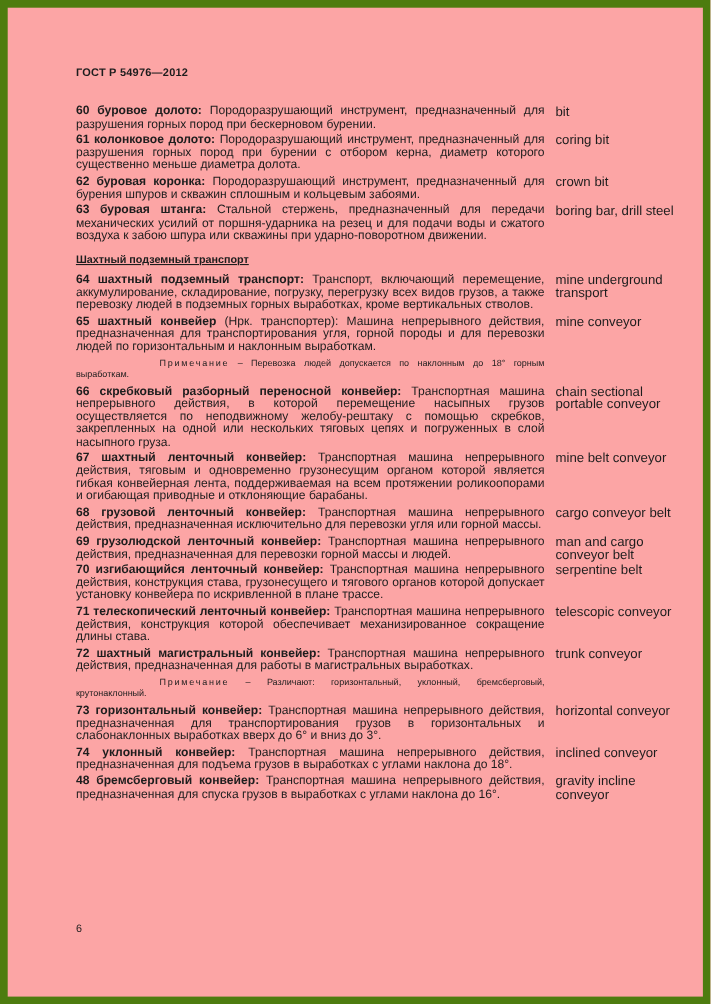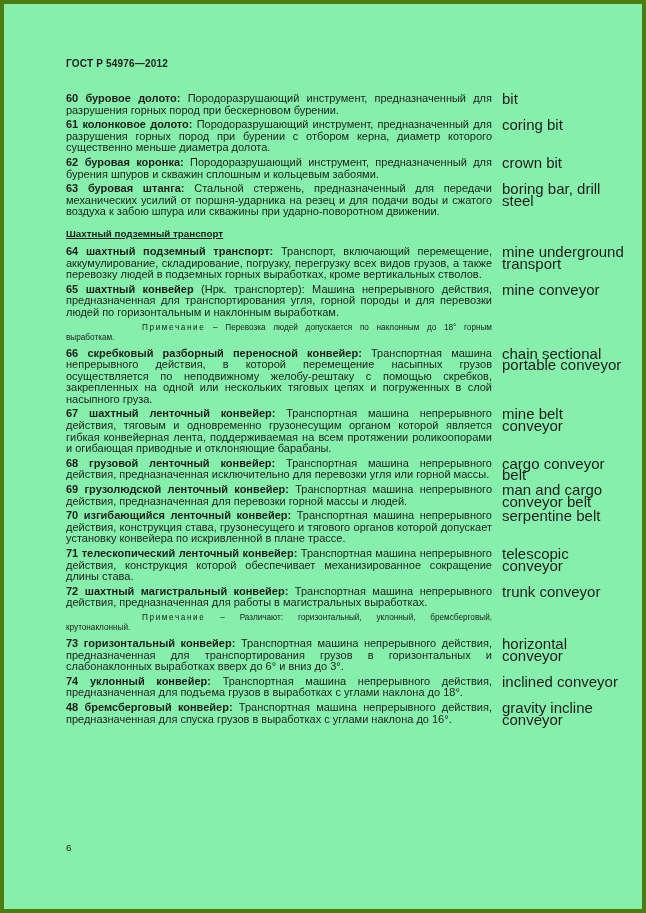--- a/index.html
+++ b/index.html
@@ -1,21 +1,21 @@
 <!DOCTYPE html>
 <html lang="ru"><head>
 <meta charset="utf-8">
 <style>
   * { margin: 0; padding: 0; box-sizing: border-box; }
   html, body { background: #ffffff; }
   .page {
     width: 646px;
     height: 913px;
-    background: #86efac;
-    border: 4px solid #4d7c0f;
+    background: #fca5a5;
+    border: 7px solid #4d7c0f;
     padding: 54px 26px 0 62px;
     position: relative;
     font-family: "Liberation Sans", sans-serif;
     color: #1d1d1d;
     overflow: hidden;
   }
   .doc-header {
     font-weight: bold;
     font-size: 10px;
     margin-bottom: 24px;
@@ -27,21 +27,21 @@
   .entry-text {
     font-size: 11px;
     line-height: 11.6px;
     text-align: justify;
   }
   .b { font-weight: bold; }
   .i { }
   .entry-eng {
     width: 122px;
     margin-left: 10px;
-    font-size: 15px;
+    font-size: 12px;
     line-height: 11.6px;
   }
   .section-heading {
     font-weight: bold;
     font-size: 9.8px;
     margin: 10px 0 7px 0;
     text-decoration: underline;
   }
   .note {
     font-size: 8.2px;

